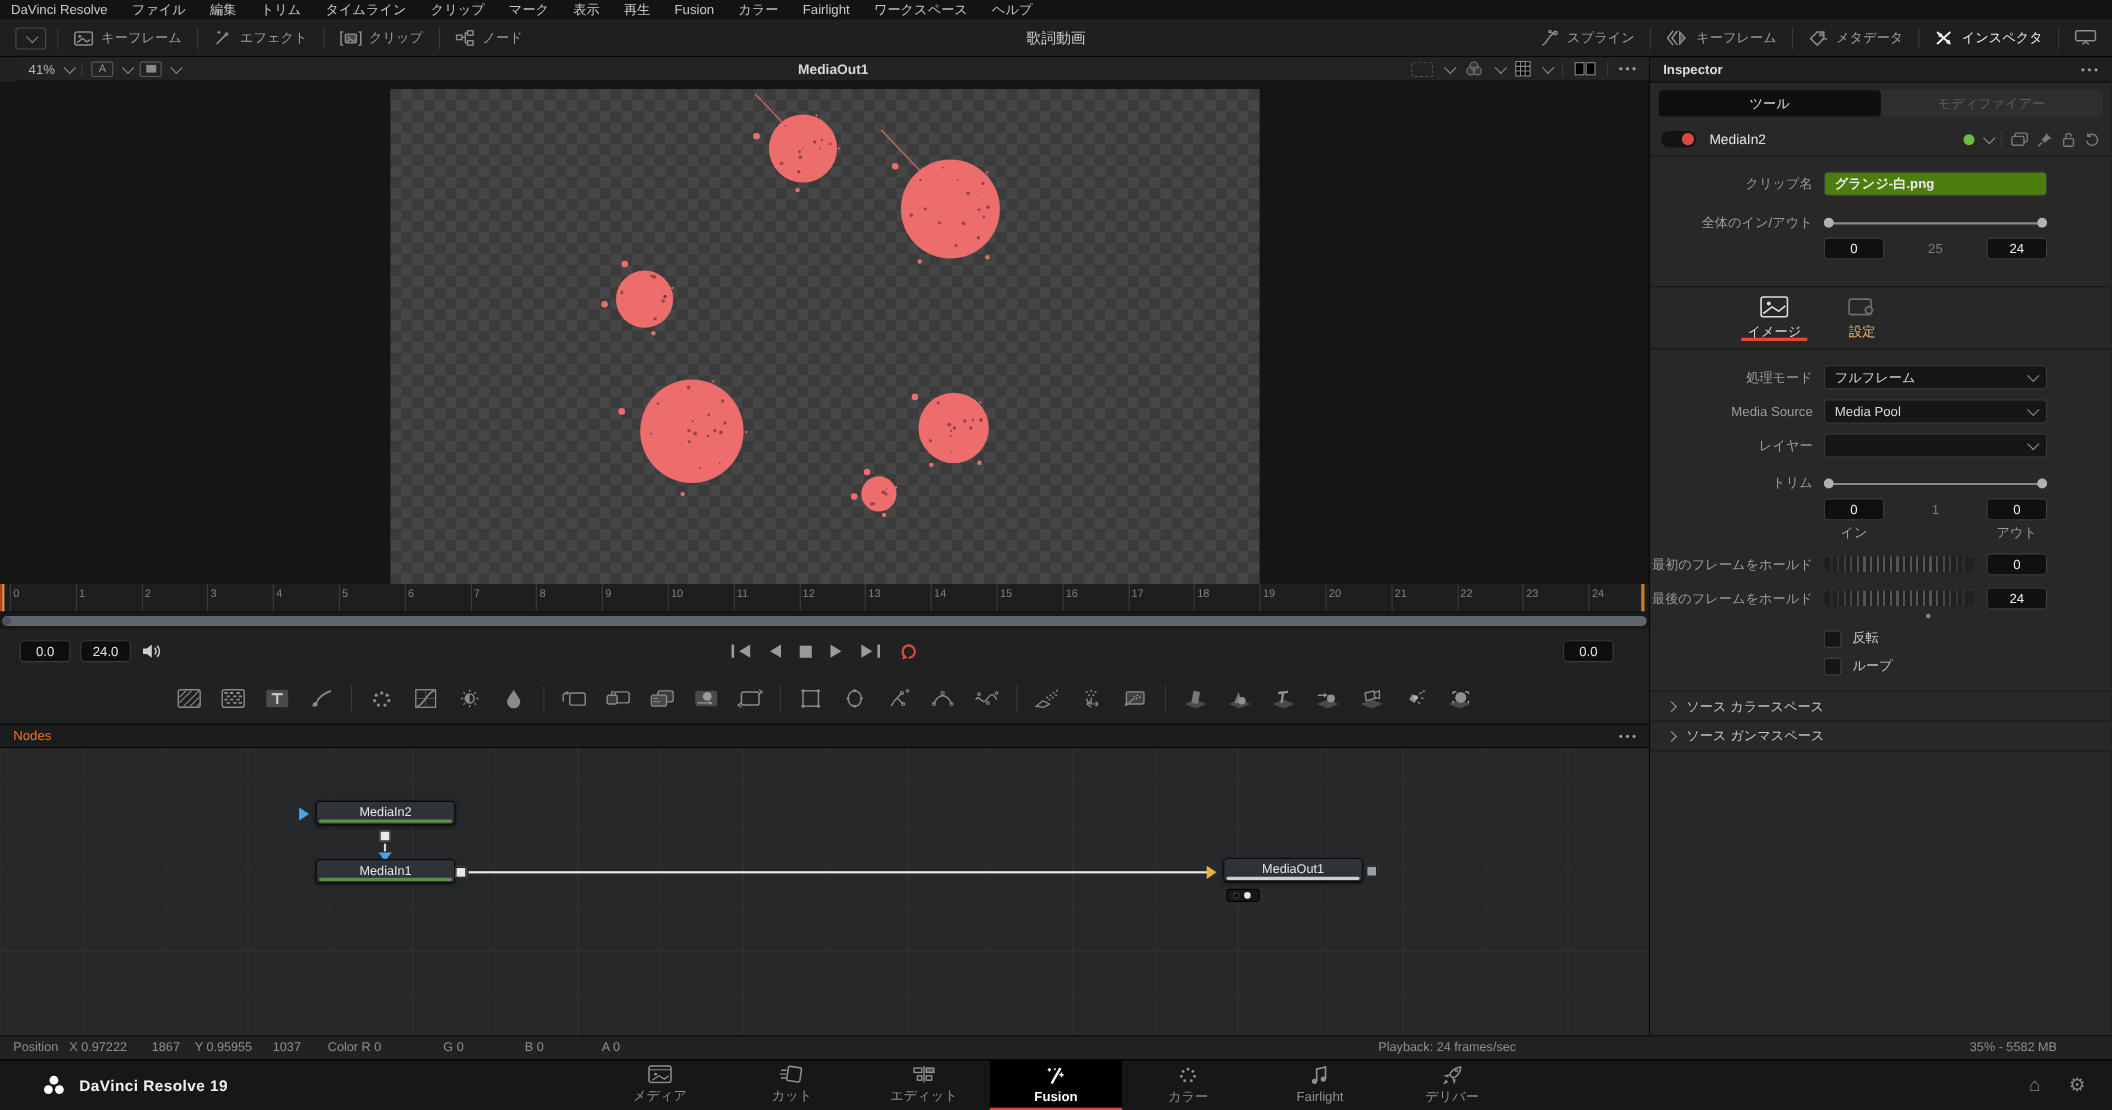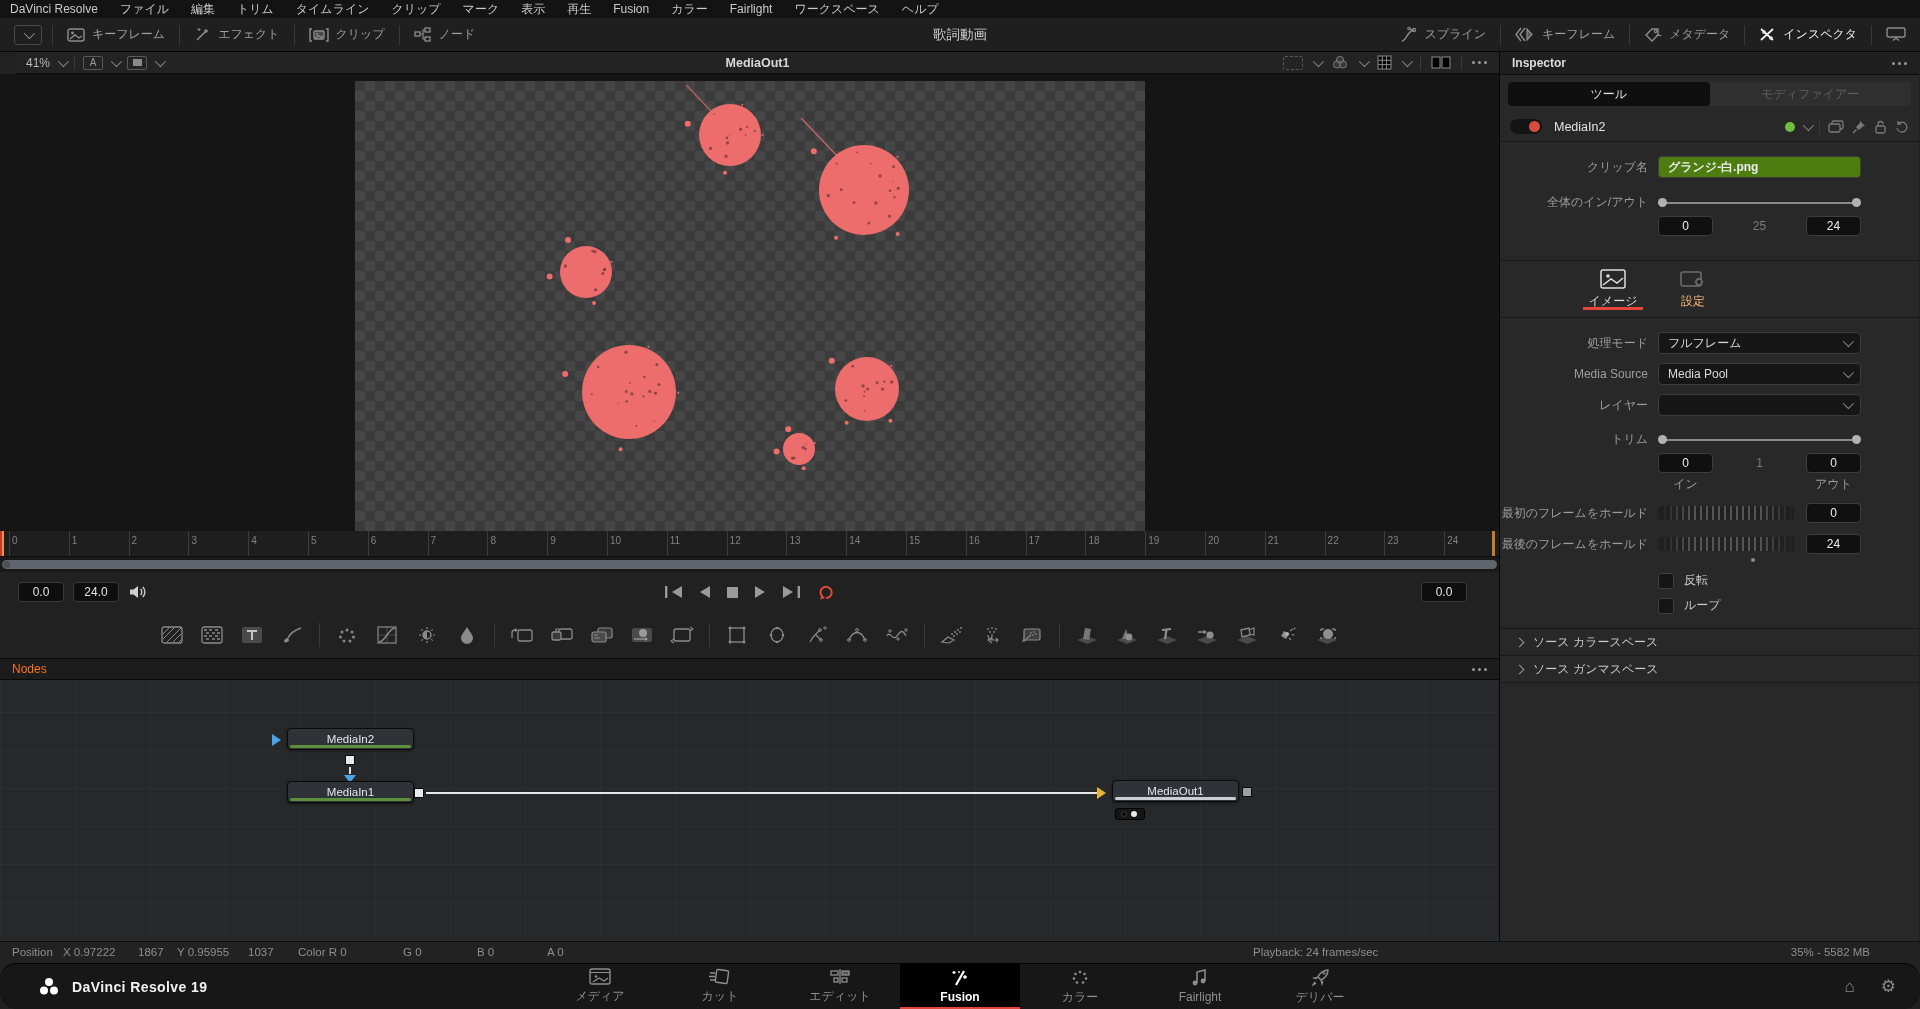--- a/index.html
+++ b/index.html
@@ -147,21 +147,21 @@
               color:#c9c9c9; cursor:pointer; }
   .collapse .c { width:7px; height:7px; border-right:1.7px solid #9a9a9a; border-top:1.7px solid #9a9a9a;
                  transform:rotate(45deg); flex:none; }
   .wdot { position:absolute; width:4px; height:4px; border-radius:50%; background:#8a8a8a; }
 
   
   .status-bar { height:22px; background:#222222; border-top:1px solid #0e0e0e; position:relative; font-size:11.5px; color:#8f8f8f; flex:none; }
   .status-bar span { position:absolute; top:4px; white-space:nowrap; }
 
   
-  .bottom-nav { height:46px; background:#171717; border-top:1px solid #000; display:flex; align-items:center; position:relative; flex:none;border-radius:17px; }
+  .bottom-nav { height:46px; background:#171717; border-top:1px solid #000; display:flex; align-items:center; position:relative; flex:none; }
   .brand { position:absolute; left:38px; display:flex; align-items:center; gap:12px; }
   .brand .txt { color:#f2f2f2; font-weight:bold; font-size:14px; letter-spacing:.4px; }
   .nav-pages { position:absolute; left:0; right:0; display:flex; justify-content:center; height:46px; }
   .nav-page { width:120px; display:flex; flex-direction:column; align-items:center; justify-content:center; gap:3px;
               color:#8f8f8f; font-size:12px; cursor:pointer; position:relative; height:100%; }
   .nav-page svg { stroke:#8f8f8f; fill:none; }
   .nav-page.active { background:#000; color:#fff; font-weight:bold; }
   .nav-page.active svg { stroke:#fff; }
   .nav-page.active::after { content:""; position:absolute; bottom:0; left:0; right:0; height:3px; background:#e0443a; }
   .nav-right { position:absolute; right:24px; display:flex; gap:26px; align-items:center; color:#8a8a8a; font-size:17px; }

